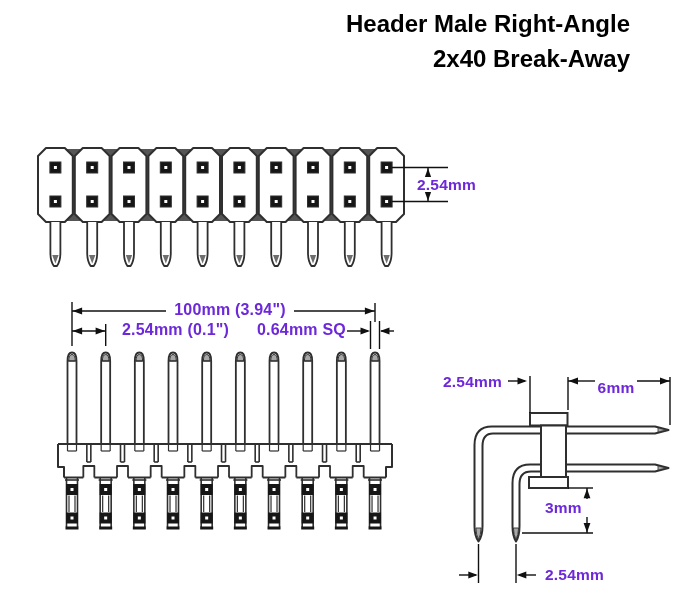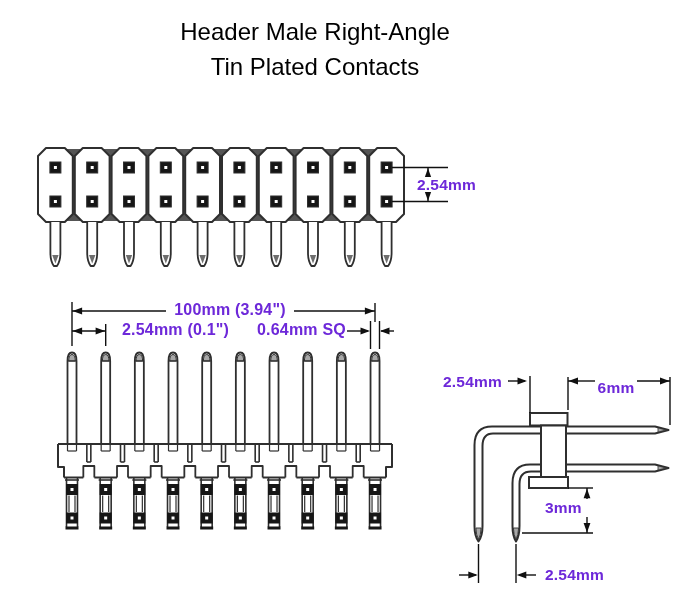--- a/index.html
+++ b/index.html
@@ -1,33 +1,33 @@
 <!DOCTYPE html>
 <html><head>
 <meta charset="utf-8">
 <style>
   html,body{margin:0;padding:0;background:#fff;}
   .page{position:relative;width:694px;height:590px;background:#fff;overflow:hidden;
         font-family:"Liberation Sans",sans-serif;}
-  .title{position:absolute;top:6px;left:0;width:630px;text-align:center;
-         font-weight:400;font-size:24px;line-height:35px;color:#000;margin-top:8px;}
+  .title{position:absolute;top:6px;left:0;width:630px;text-align:right;
+         font-weight:700;font-size:24px;line-height:35px;color:#000;}
   svg{position:absolute;left:0;top:0;}
   .dim{position:absolute;font-weight:700;font-size:15.5px;line-height:15px;
        color:#6d28d9;background:#fff;padding:0 1px;white-space:nowrap;letter-spacing:.2px;}
   .dim16{font-size:16px;line-height:16px;}
   .ctr{text-align:center;}
 </style>
 </head>
 <body>
 
 <div class="page">
 
   <div class="title">
     <div>Header Male Right-Angle</div>
-    <div>Tin Plated Contacts</div>
+    <div>2x40 Break-Away</div>
   </div>
 
   <svg id="drawing" width="694" height="590" viewBox="0 0 694 590">
       <g></g>
       <g>
         <path d="M 66.3 149 L 81.3 149 L 75.39999999999999 158 L 75.39999999999999 212 L 81.3 221 L 66.3 221 L 72.2 212 L 72.2 158 Z" fill="#555555" stroke="none" stroke-width="0.001" stroke-linejoin="round"></path>
         <path d="M 103.1 149 L 118.1 149 L 112.19999999999999 158 L 112.19999999999999 212 L 118.1 221 L 103.1 221 L 109 212 L 109 158 Z" fill="#555555" stroke="none" stroke-width="0.001" stroke-linejoin="round"></path>
         <path d="M 139.89999999999998 149 L 154.89999999999998 149 L 148.99999999999997 158 L 148.99999999999997 212 L 154.89999999999998 221 L 139.89999999999998 221 L 145.79999999999998 212 L 145.79999999999998 158 Z" fill="#555555" stroke="none" stroke-width="0.001" stroke-linejoin="round"></path>
         <path d="M 176.7 149 L 191.7 149 L 185.79999999999998 158 L 185.79999999999998 212 L 191.7 221 L 176.7 221 L 182.6 212 L 182.6 158 Z" fill="#555555" stroke="none" stroke-width="0.001" stroke-linejoin="round"></path>
         <path d="M 213.5 149 L 228.5 149 L 222.6 158 L 222.6 212 L 228.5 221 L 213.5 221 L 219.4 212 L 219.4 158 Z" fill="#555555" stroke="none" stroke-width="0.001" stroke-linejoin="round"></path>

